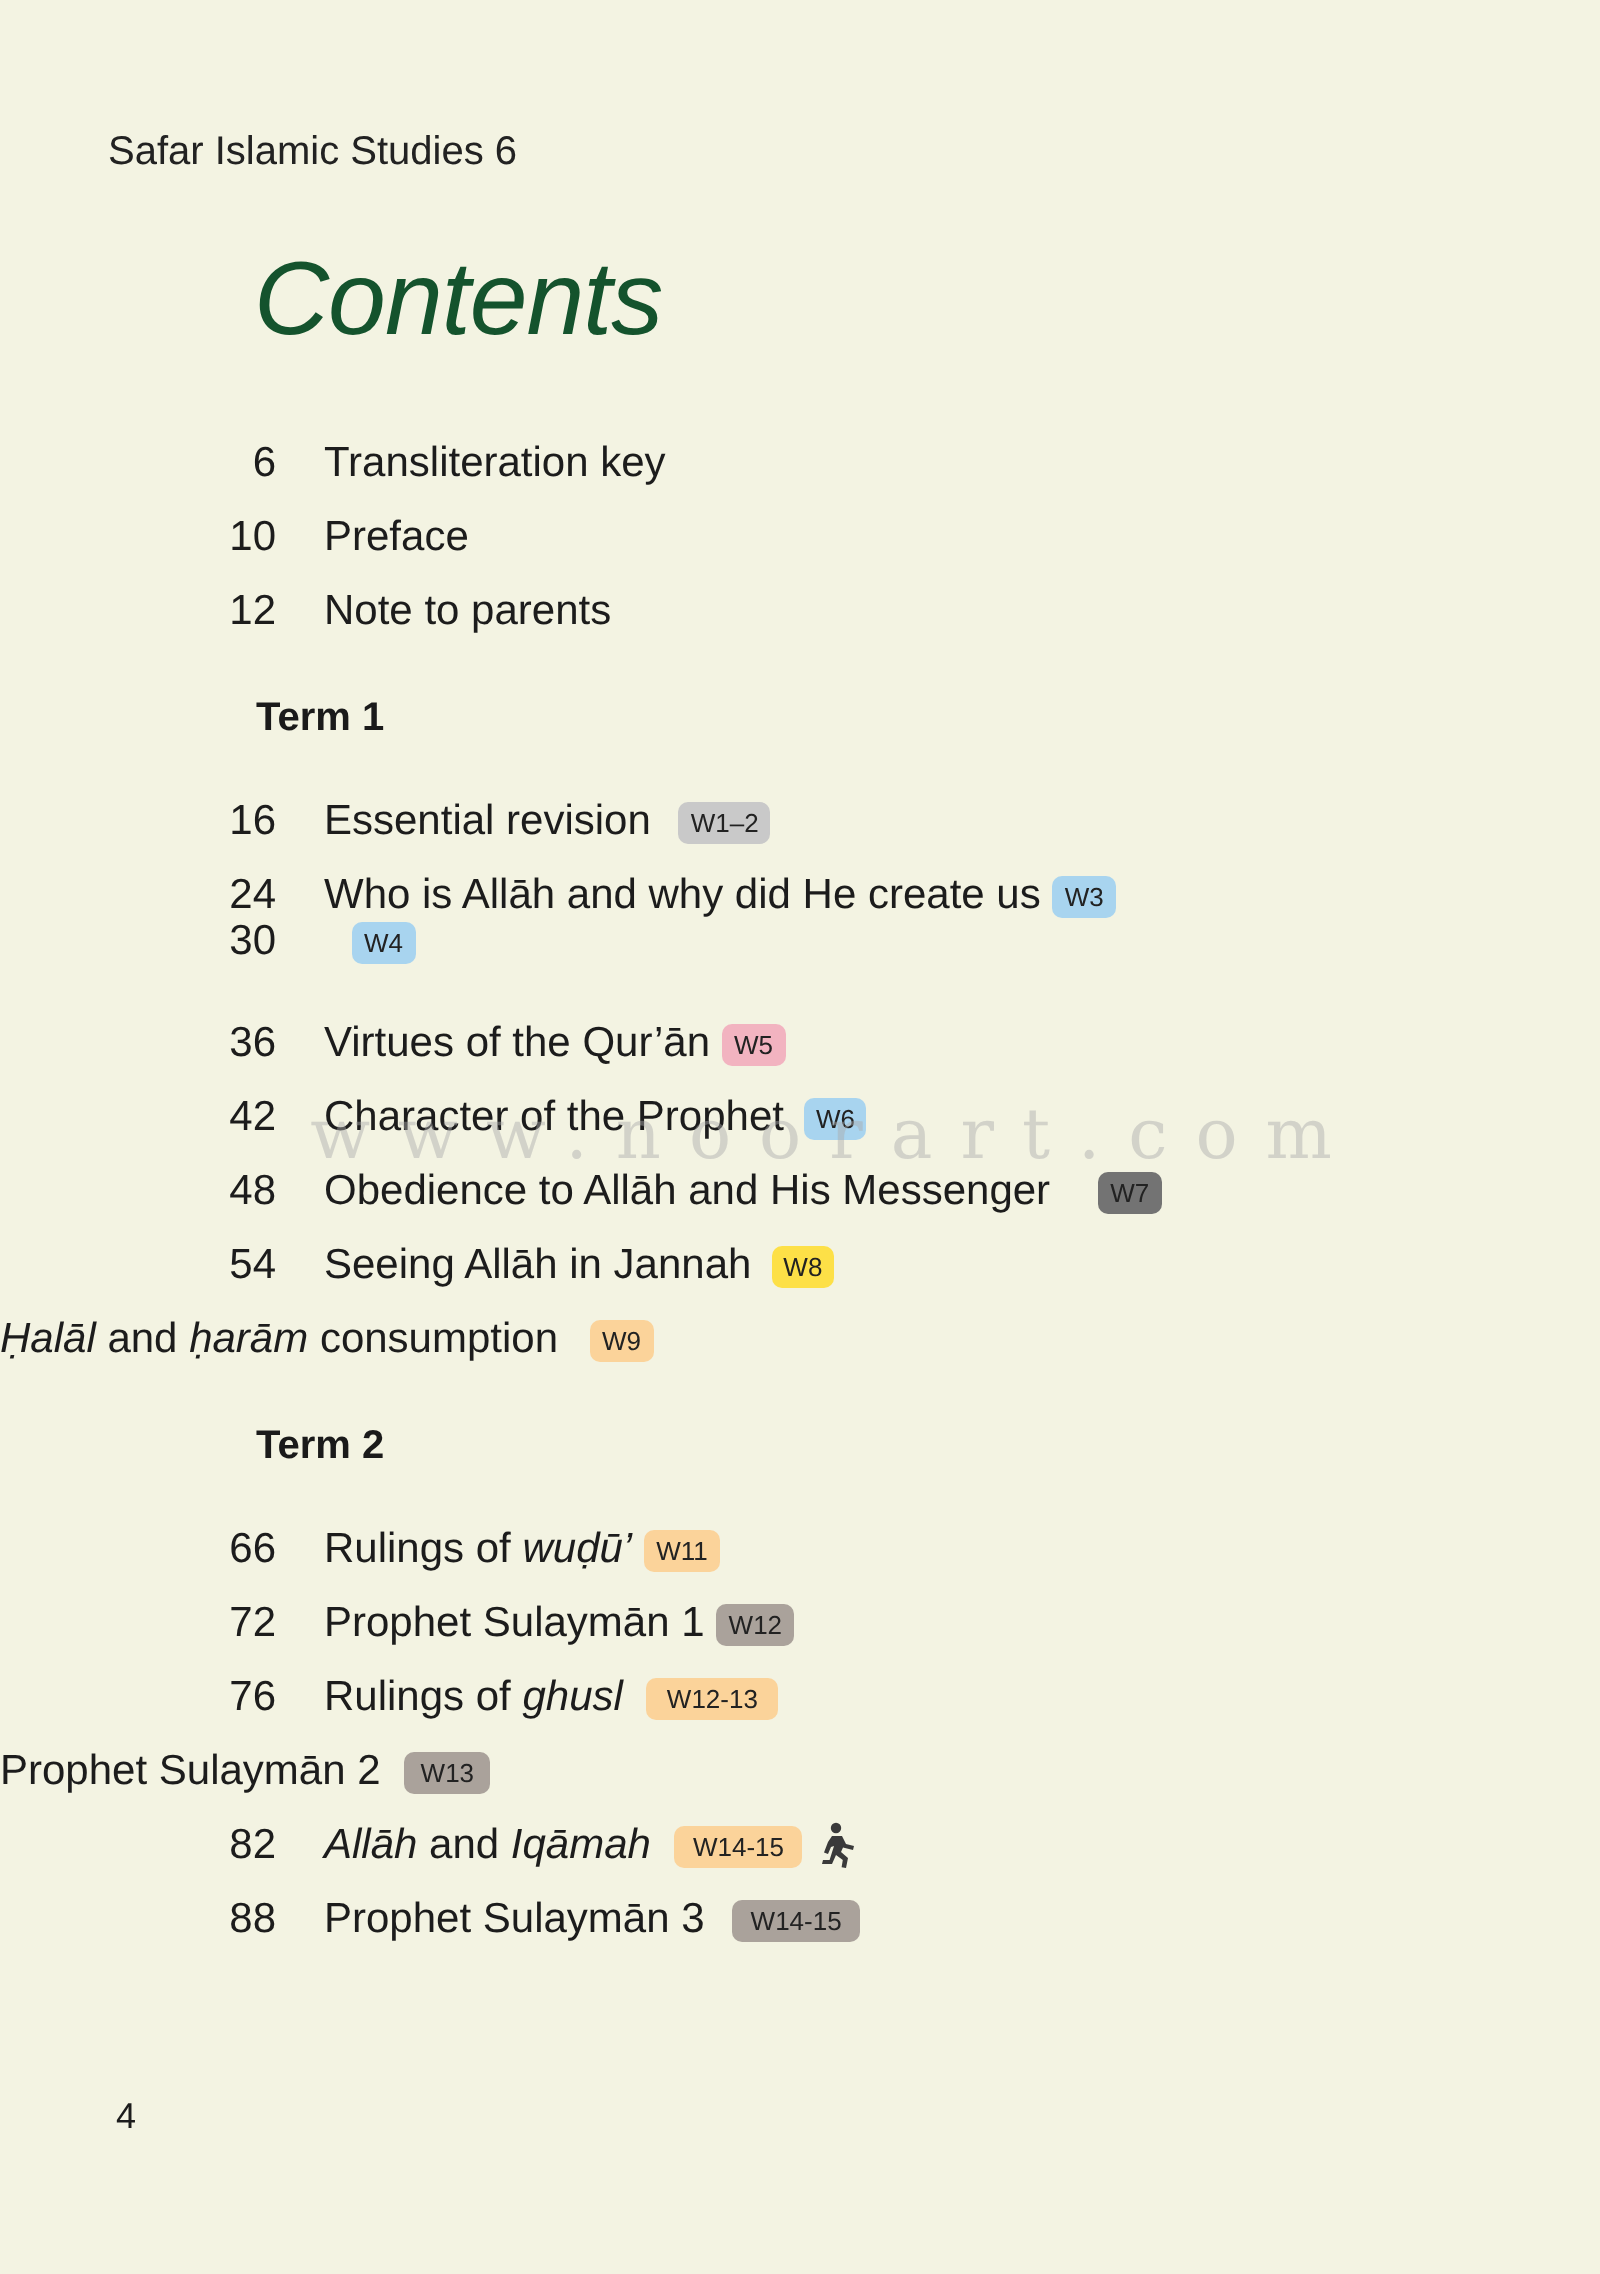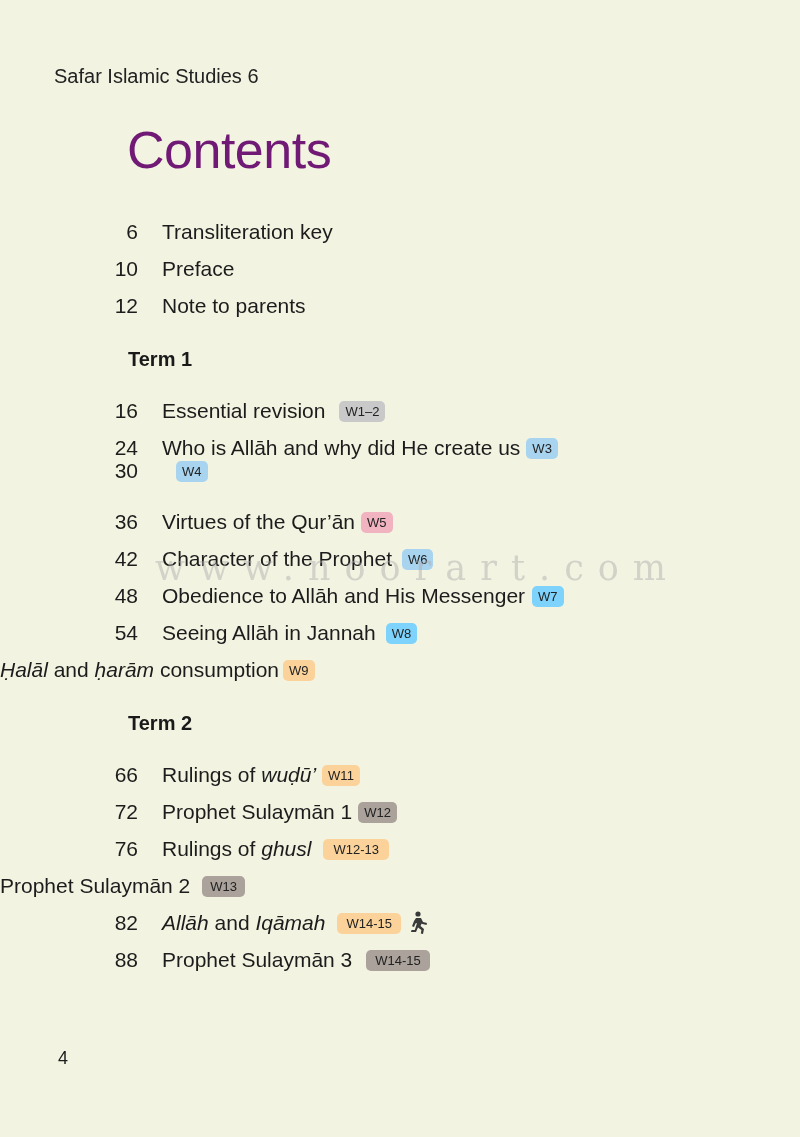--- a/index.html
+++ b/index.html
@@ -11,21 +11,21 @@
       font-family: "Liberation Sans", "DejaVu Sans", sans-serif;
       color: #1c1c1c;
     }
     .running-head {
       position: absolute; left: 54px; top: 65px;
       font-size: 20px; color: #222;
     }
     .page-title {
       position: absolute; left: 127px; top: 120px;
       font-size: 52px; font-weight: normal; margin: 0;
-      letter-spacing: -0.5px; color: #701a75;
+      letter-spacing: -0.5px; color: #14532d; font-style: italic;
     }
     .toc-row {
       position: absolute; left: 0;
       height: 30px;
       display: flex; align-items: center;
       font-size: 21px;
     }
     .toc-page {
       display: inline-block; width: 162px; text-align: right;
       padding-right: 24px; box-sizing: border-box;
@@ -103,30 +103,30 @@
   <span class="badge" style="margin-left:6px;background:#f2b3c0">W5</span>
 </div>
 <div class="toc-row" style="top:544px">
   <span class="toc-page">42</span>
   <span class="toc-title">Character of the Prophet</span>
   <span class="badge" style="margin-left:10px;background:#a8d4ef">W6</span>
 </div>
 <div class="toc-row" style="top:581px">
   <span class="toc-page">48</span>
   <span class="toc-title">Obedience to Allāh and His Messenger</span>
-  <span class="badge" style="margin-left:7px;background:#7dd3fc">W7</span>
+  <span class="badge" style="margin-left:24px;background:#737373">W7</span>
 </div>
 <div class="toc-row" style="top:618px">
   <span class="toc-page">54</span>
   <span class="toc-title">Seeing Allāh in Jannah</span>
-  <span class="badge" style="margin-left:10px;background:#7dd3fc">W8</span>
+  <span class="badge" style="margin-left:10px;background:#fde047">W8</span>
 </div>
 <div class="toc-row" style="top:655px">
   <span class="toc-title"><em>Ḥalāl</em><span> and </span><em>ḥarām</em><span> consumption</span></span>
-  <span class="badge" style="margin-left:4px;background:#fbd39a">W9</span>
+  <span class="badge" style="margin-left:16px;background:#fbd39a">W9</span>
 </div>
 
 <h2 class="term-heading" style="top:712px">Term 2</h2>
 
 <div class="toc-row" style="top:760px">
   <span class="toc-page">66</span>
   <span class="toc-title"><span>Rulings of </span><em>wuḍū’</em></span>
   <span class="badge" style="margin-left:6px;background:#fbd39a">W11</span>
 </div>
 <div class="toc-row" style="top:797px">

